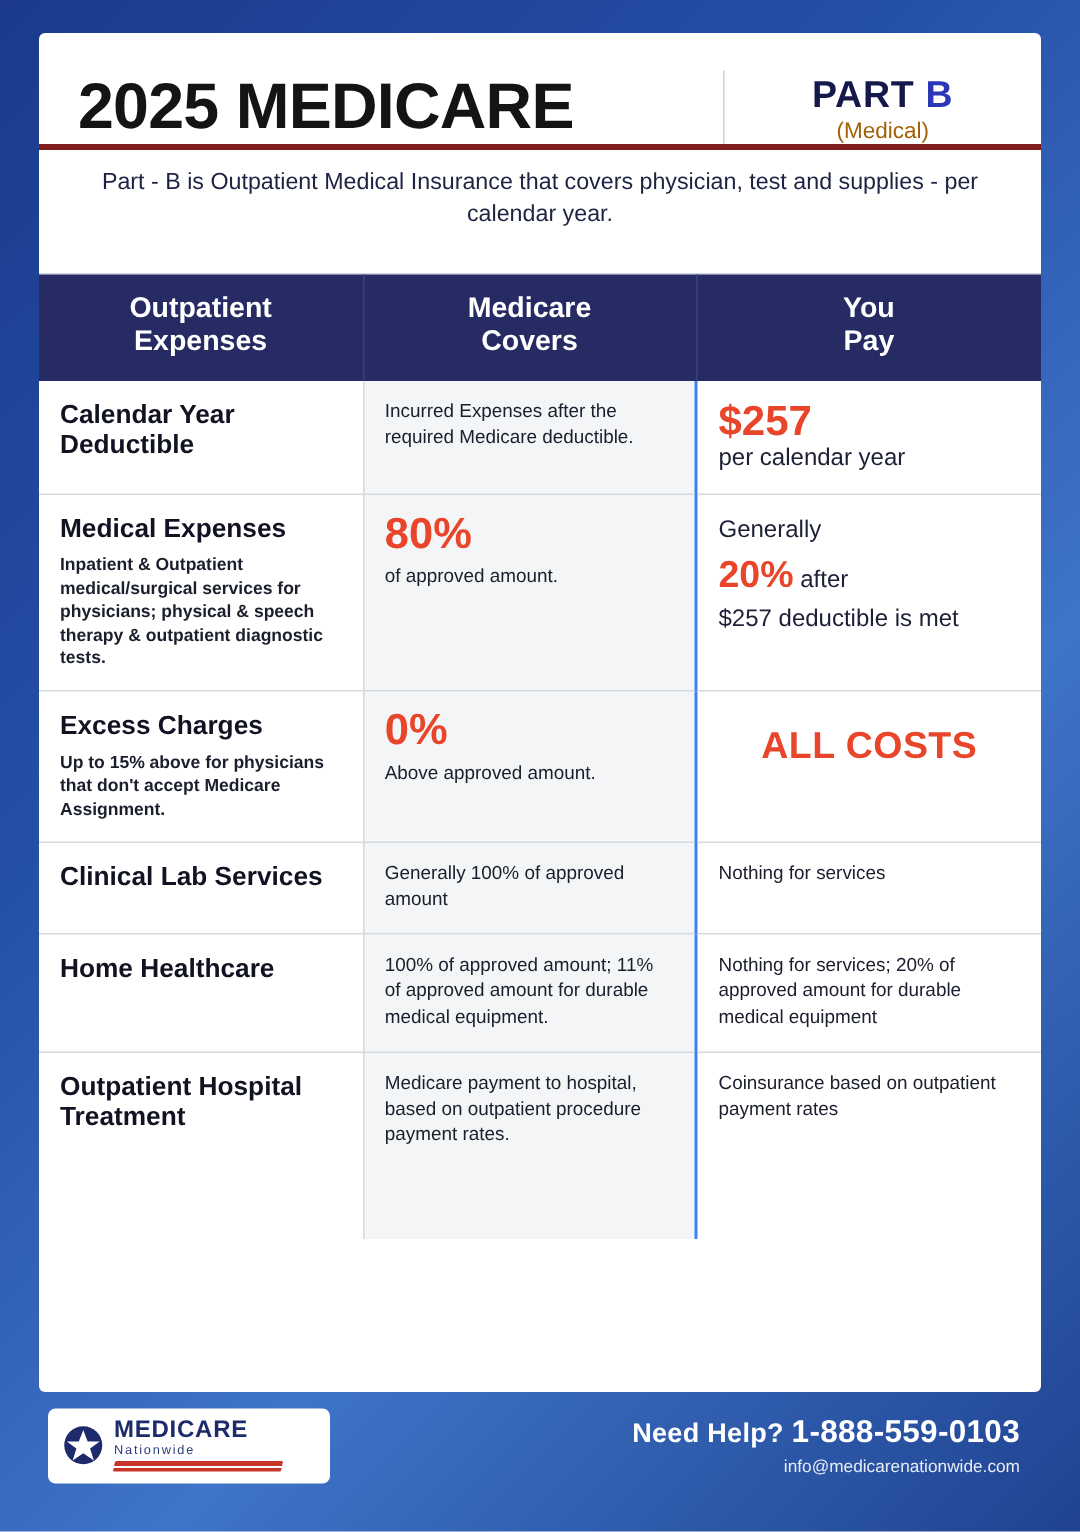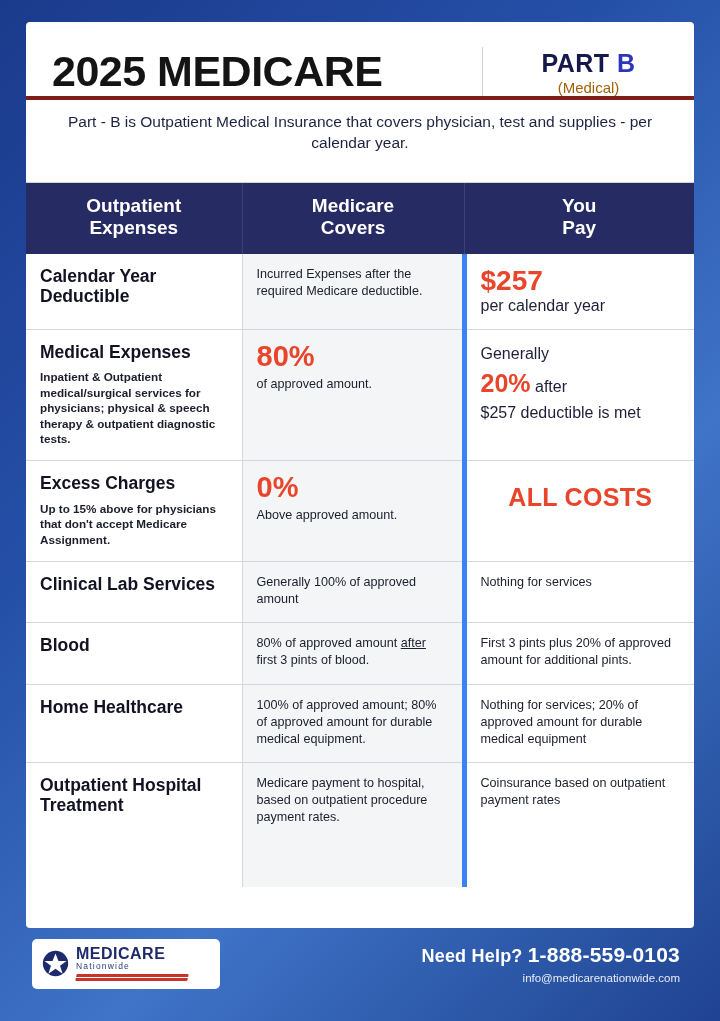--- a/index.html
+++ b/index.html
@@ -99,21 +99,21 @@
   td {
     vertical-align: top;
     border-bottom: 1px solid #d3d7de;
     padding: 12px 14px 14px;
   }
   td.c1 { width: 216px; }
   td.c2 {
     width: 222px;
     background: #f4f5f7;
     border-left: 1px solid #d3d7de;
-    border-right: 5px solid #3b82f6;
+    border-right: 2px solid #3b82f6;
   }
   td.c3 { width: 230px; }
 
   .row-title {
     font-size: 17.5px;
     font-weight: bold;
     color: #111222;
     line-height: 1.16;
   }
   .row-note {
@@ -312,38 +312,27 @@
             <div class="row-title">Clinical Lab Services</div>
           </td>
           <td class="c2">
             <div class="cell-text plain">Generally 100% of approved amount</div>
           </td>
           <td class="c3">
             <div class="cell-text plain">Nothing for services</div>
           </td>
         </tr>
 
-        <tr>
-          <td class="c1">
-            <div class="row-title">Blood</div>
-          </td>
-          <td class="c2">
-            <div class="cell-text plain"><span>80% of approved amount </span><span class="underline-u">after</span><span> first 3 pints of blood.</span></div>
-          </td>
-          <td class="c3">
-            <div class="cell-text plain">First 3 pints plus 20% of approved amount for additional pints.</div>
-          </td>
-        </tr>
 
         <tr>
           <td class="c1">
             <div class="row-title">Home Healthcare</div>
           </td>
           <td class="c2">
-            <div class="cell-text plain">100% of approved amount; 80% of approved amount for durable medical equipment.</div>
+            <div class="cell-text plain">100% of approved amount; 11% of approved amount for durable medical equipment.</div>
           </td>
           <td class="c3">
             <div class="cell-text plain">Nothing for services; 20% of approved amount for durable medical equipment</div>
           </td>
         </tr>
 
         <tr>
           <td class="c1" style="height:125px;border-bottom:none;">
             <div class="row-title">Outpatient Hospital Treatment</div>
           </td>

